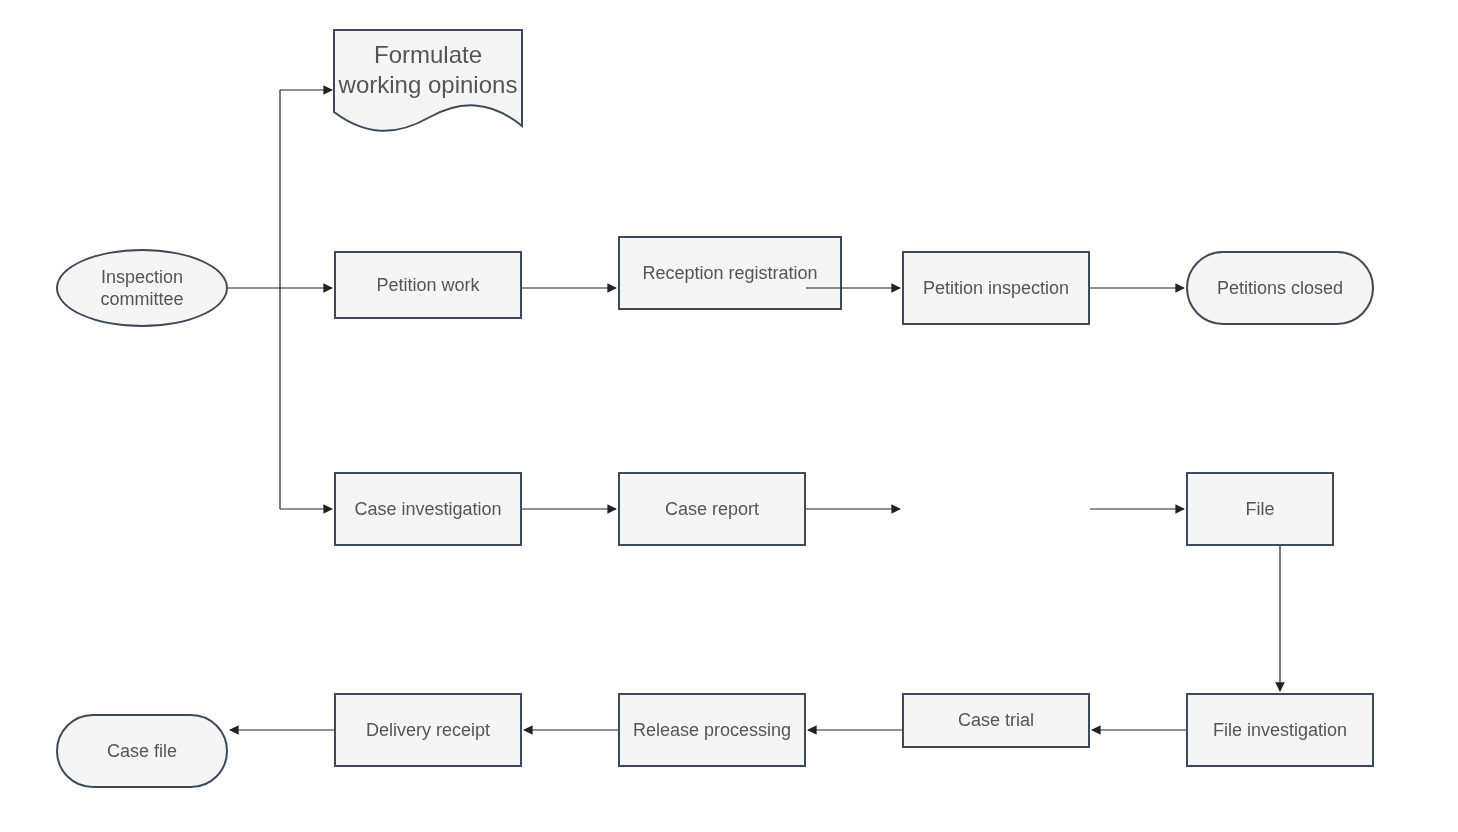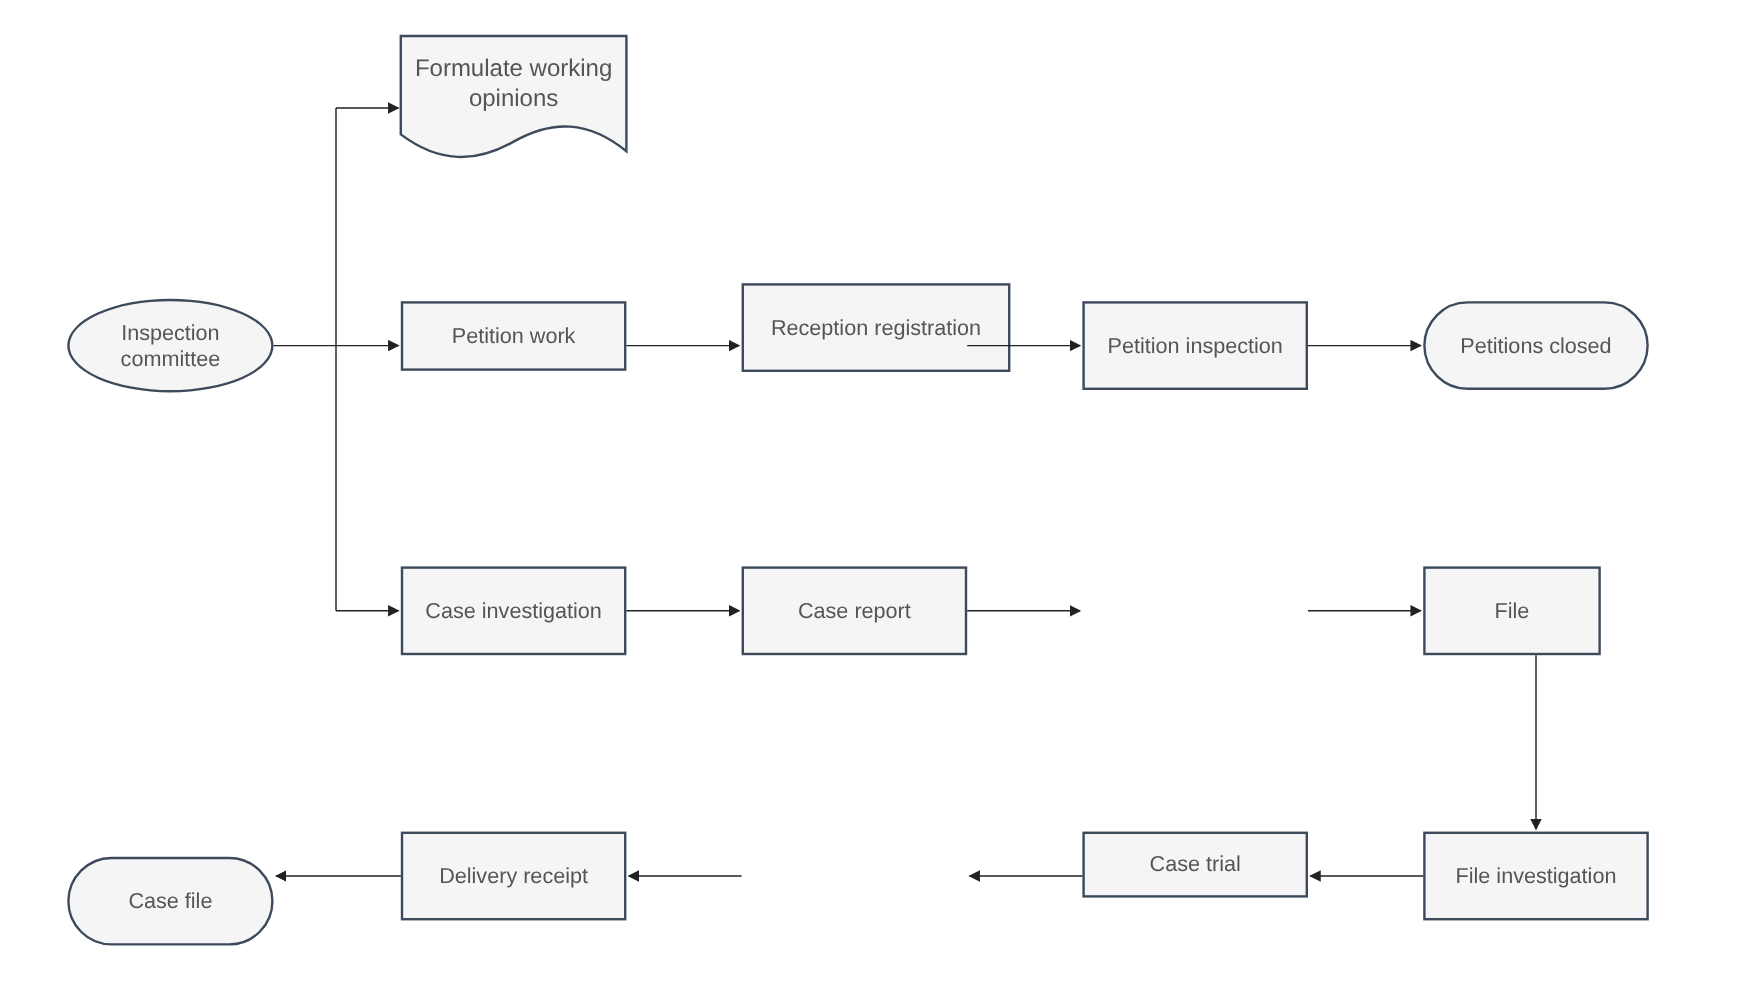--- a/index.html
+++ b/index.html
@@ -48,21 +48,21 @@
     fill: none;
   }
   .doc-shape {
     fill: #f5f5f5;
     stroke: #3d4a5c;
     stroke-width: 2;
   }
   .doc-text {
     position: absolute;
     text-align: center;
-    font-size: 20px;
+    font-size: 24px;
     line-height: 1.25;
     color: #555555;
     display: flex;
     align-items: center;
     justify-content: center;
   }
 </style>
 </head>
 <body>
 
@@ -77,21 +77,21 @@
              Z"></path>
   </svg>
   <div class="doc-text" style="left:334px; top:30px; width:188px; height:80px;">
     <span>Formulate working opinions</span>
   </div>
 
   <div class="node ellipse" style="left:56px; top:249px; width:172px; height:78px;">
     <span>Inspection committee</span>
   </div>
 
-  <div class="node" style="left:334px; top:251px; width:188px; height:58px;">
+  <div class="node" style="left:334px; top:251px; width:188px; height:68px;">
     <span>Petition work</span>
   </div>
   <div class="node" style="left:618px; top:236px; width:224px; height:74px;">
     <span>Reception registration</span>
   </div>
   <div class="node" style="left:902px; top:251px; width:188px; height:74px;">
     <span>Petition inspection</span>
   </div>
   <div class="node stadium" style="left:1186px; top:251px; width:188px; height:74px;">
     <span>Petitions closed</span>
@@ -105,20 +105,23 @@
   </div>
   <div class="node" style="left:1186px; top:472px; width:148px; height:74px;">
     <span>File</span>
   </div>
 
   <div class="node" style="left:1186px; top:693px; width:188px; height:74px;">
     <span>File investigation</span>
   </div>
   <div class="node" style="left:902px; top:693px; width:188px; height:55px;">
     <span>Case trial</span>
+  </div>
+  <div class="node" style="left:618px; top:693px; width:188px; height:74px;">
+    <span>Release processing</span>
   </div>
   <div class="node" style="left:334px; top:693px; width:188px; height:74px;">
     <span>Delivery receipt</span>
   </div>
   <div class="node stadium" style="left:56px; top:714px; width:172px; height:74px;">
     <span>Case file</span>
   </div>
 
   <svg class="edges">
     <defs>

